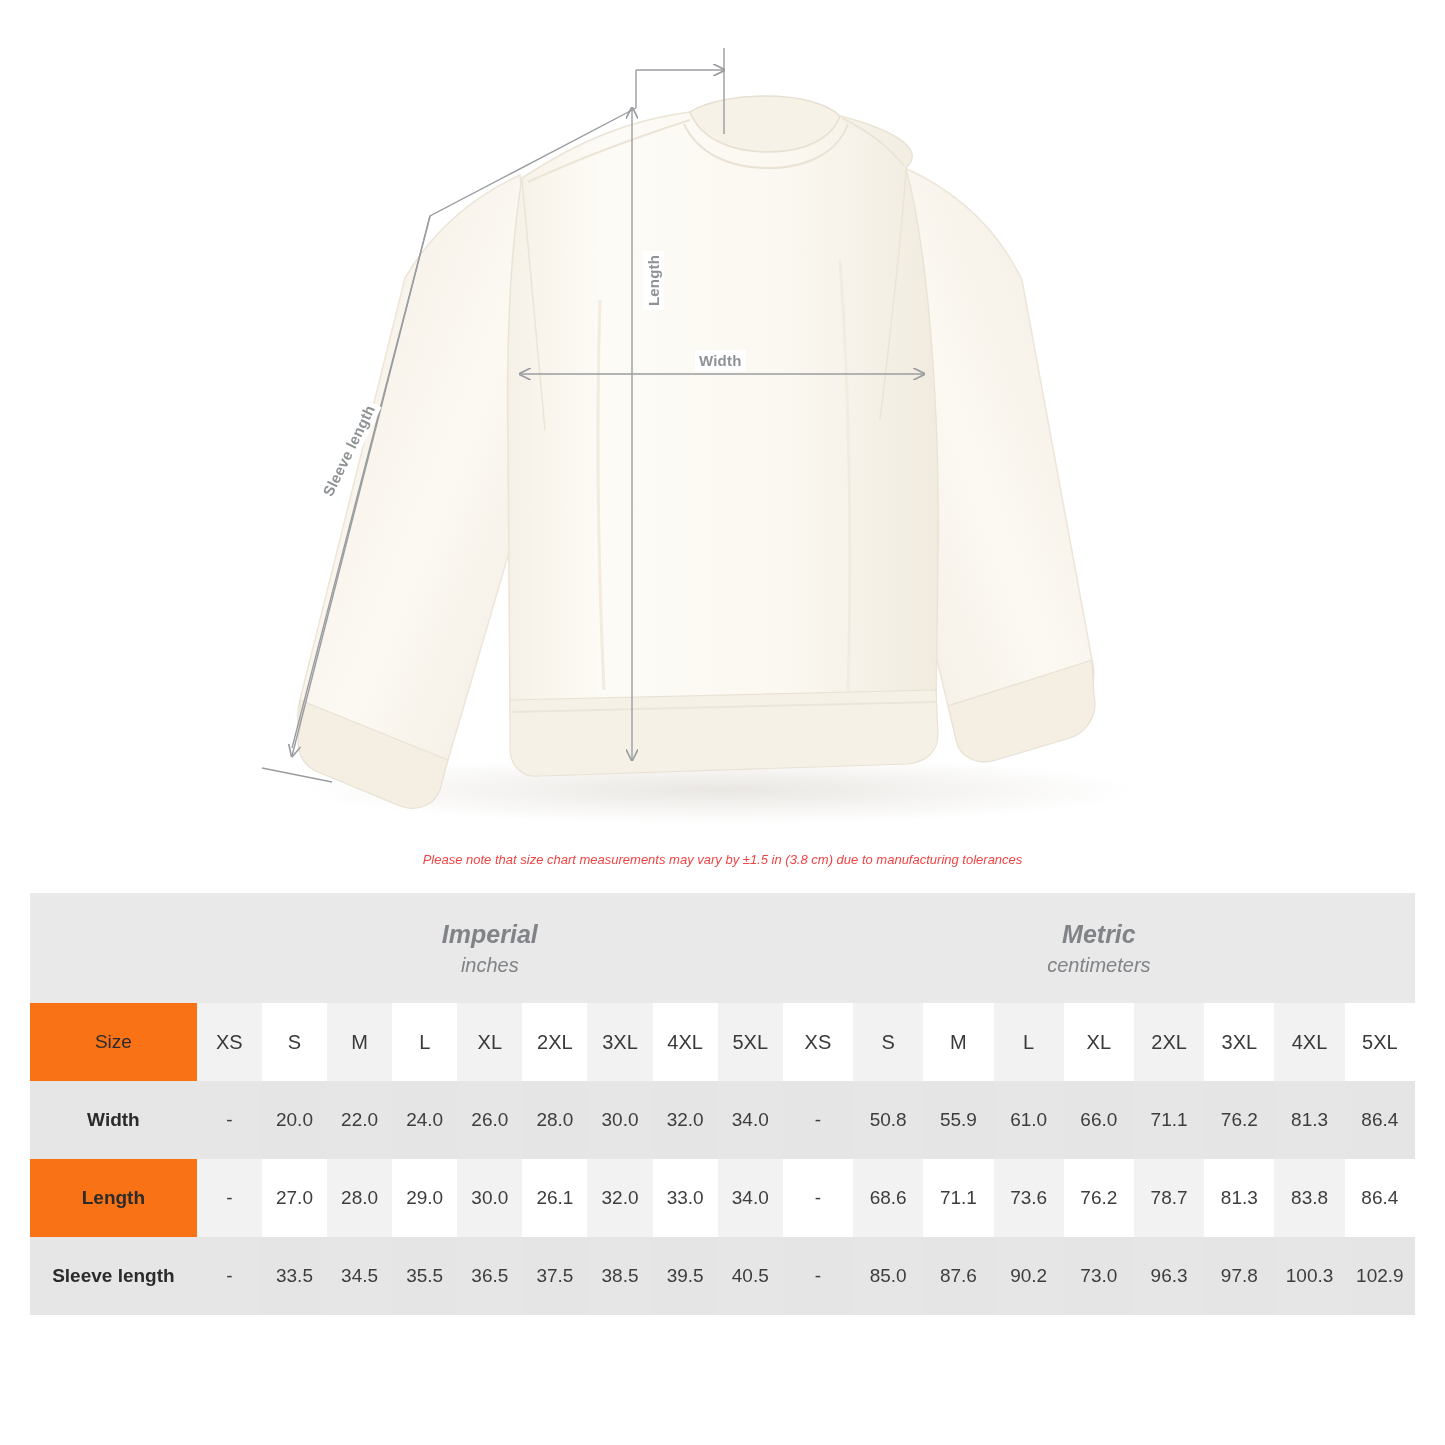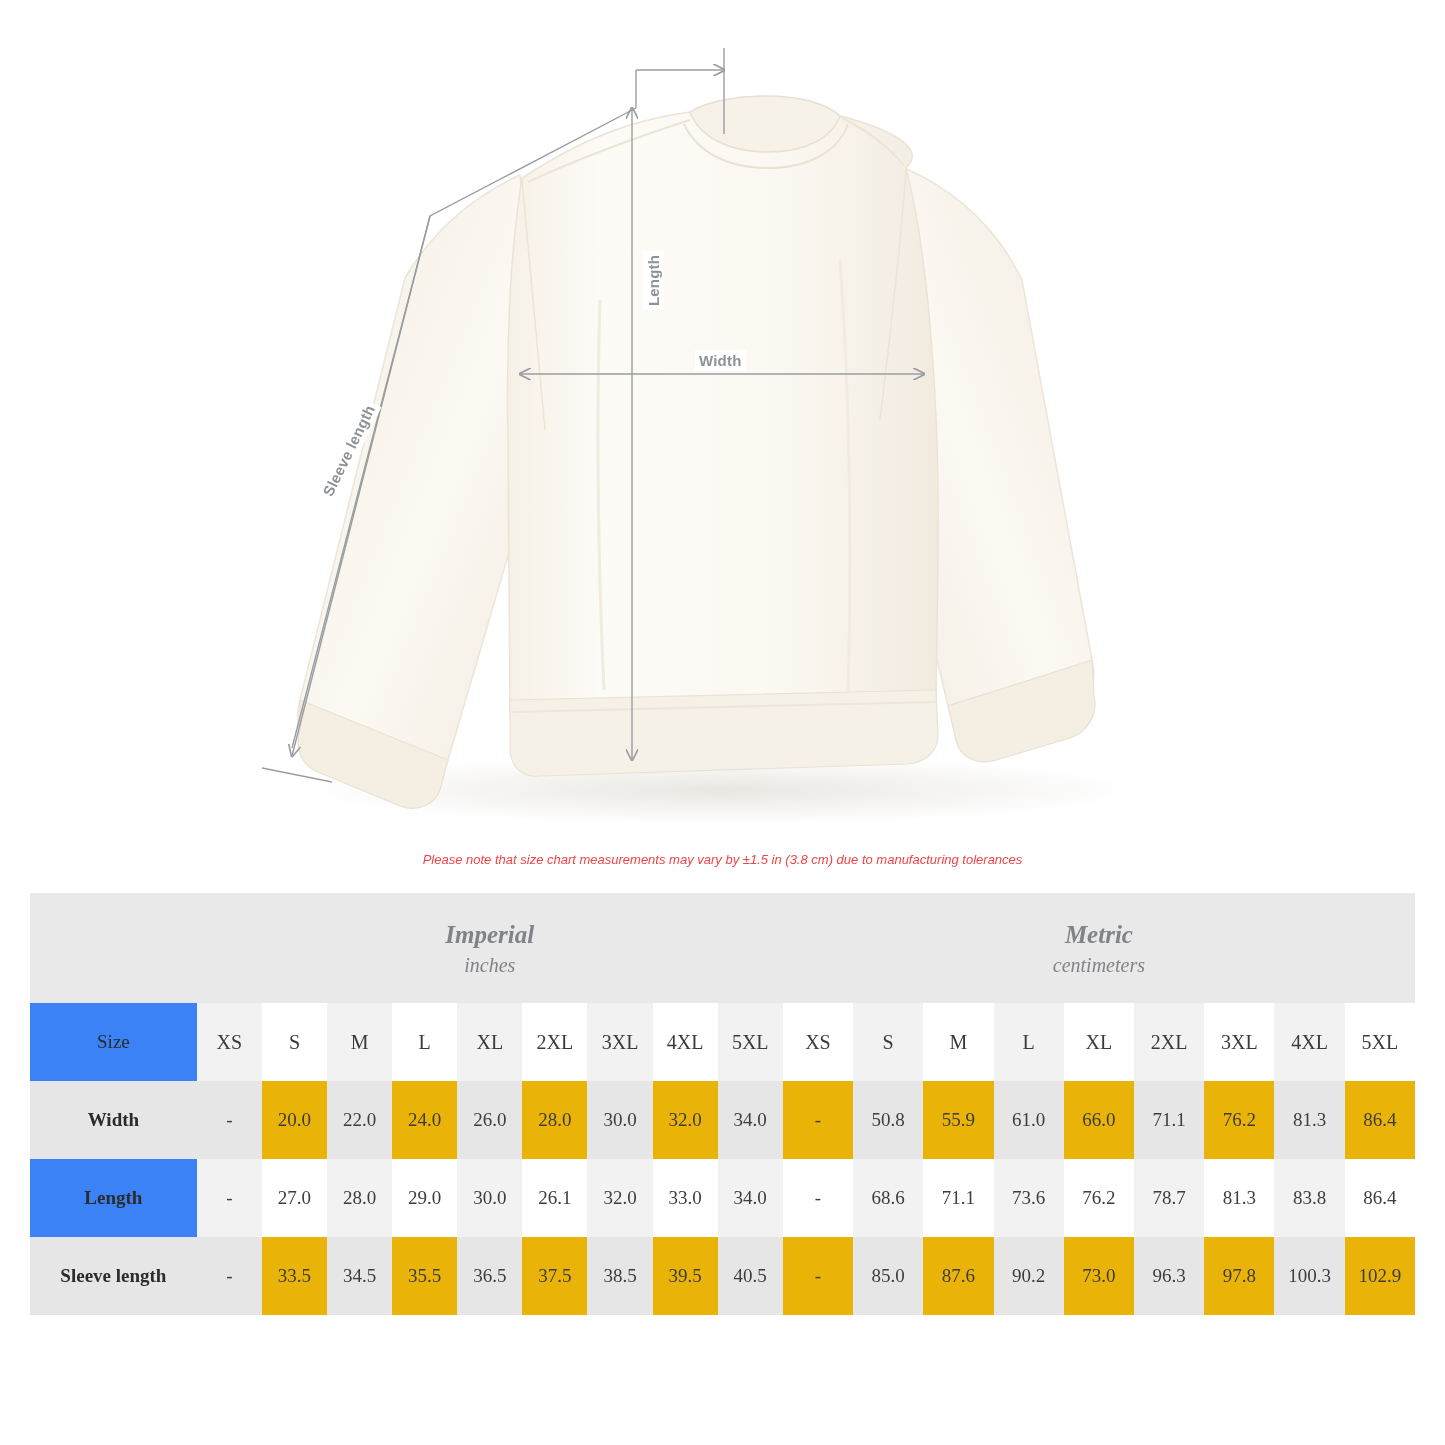--- a/index.html
+++ b/index.html
@@ -68,21 +68,20 @@
     margin-top: 20px;
     font-size: 13px;
     font-style: italic;
     color: #ef4444;
   }
 
   
   .table-wrap {
     margin-top: 26px;
     padding: 0 30px;
-    font-family: Liberation Serif, serif;
   }
   table.size-table {
     width: 100%;
     border-collapse: collapse;
     table-layout: fixed;
   }
   table.size-table td, table.size-table th {
     text-align: center;
     font-weight: normal;
   }
@@ -126,26 +125,26 @@
   .data-row td.rowlabel {
     font-weight: bold;
     font-size: 19px;
     color: #2b2b2b;
   }
 
   
   .cell-shade { background: #ededed; }
   .cell-plain { background: #f7f7f7; }
   .row-shade .cell-shade { background: #e6e6e6; }
-  .row-shade .cell-plain { background: #eab308; }
+  .row-shade .cell-plain { background: #e5e5e5; }
   .row-white .cell-shade { background: #f2f2f2; }
   .row-white .cell-plain { background: #ffffff; }
 
   td.rowlabel { background: #ededed; }
-  .row-white td.rowlabel { background: #3b82f6; }
+  .row-white td.rowlabel { background: #f97316; }
   .row-shade td.rowlabel { background: #e6e6e6; }
 </style>
 </head>
 <body>
 
 <div class="page">
 
   <div class="illustration">
 
     <svg class="garment-svg" width="1445" height="830" viewBox="0 0 1445 830">

